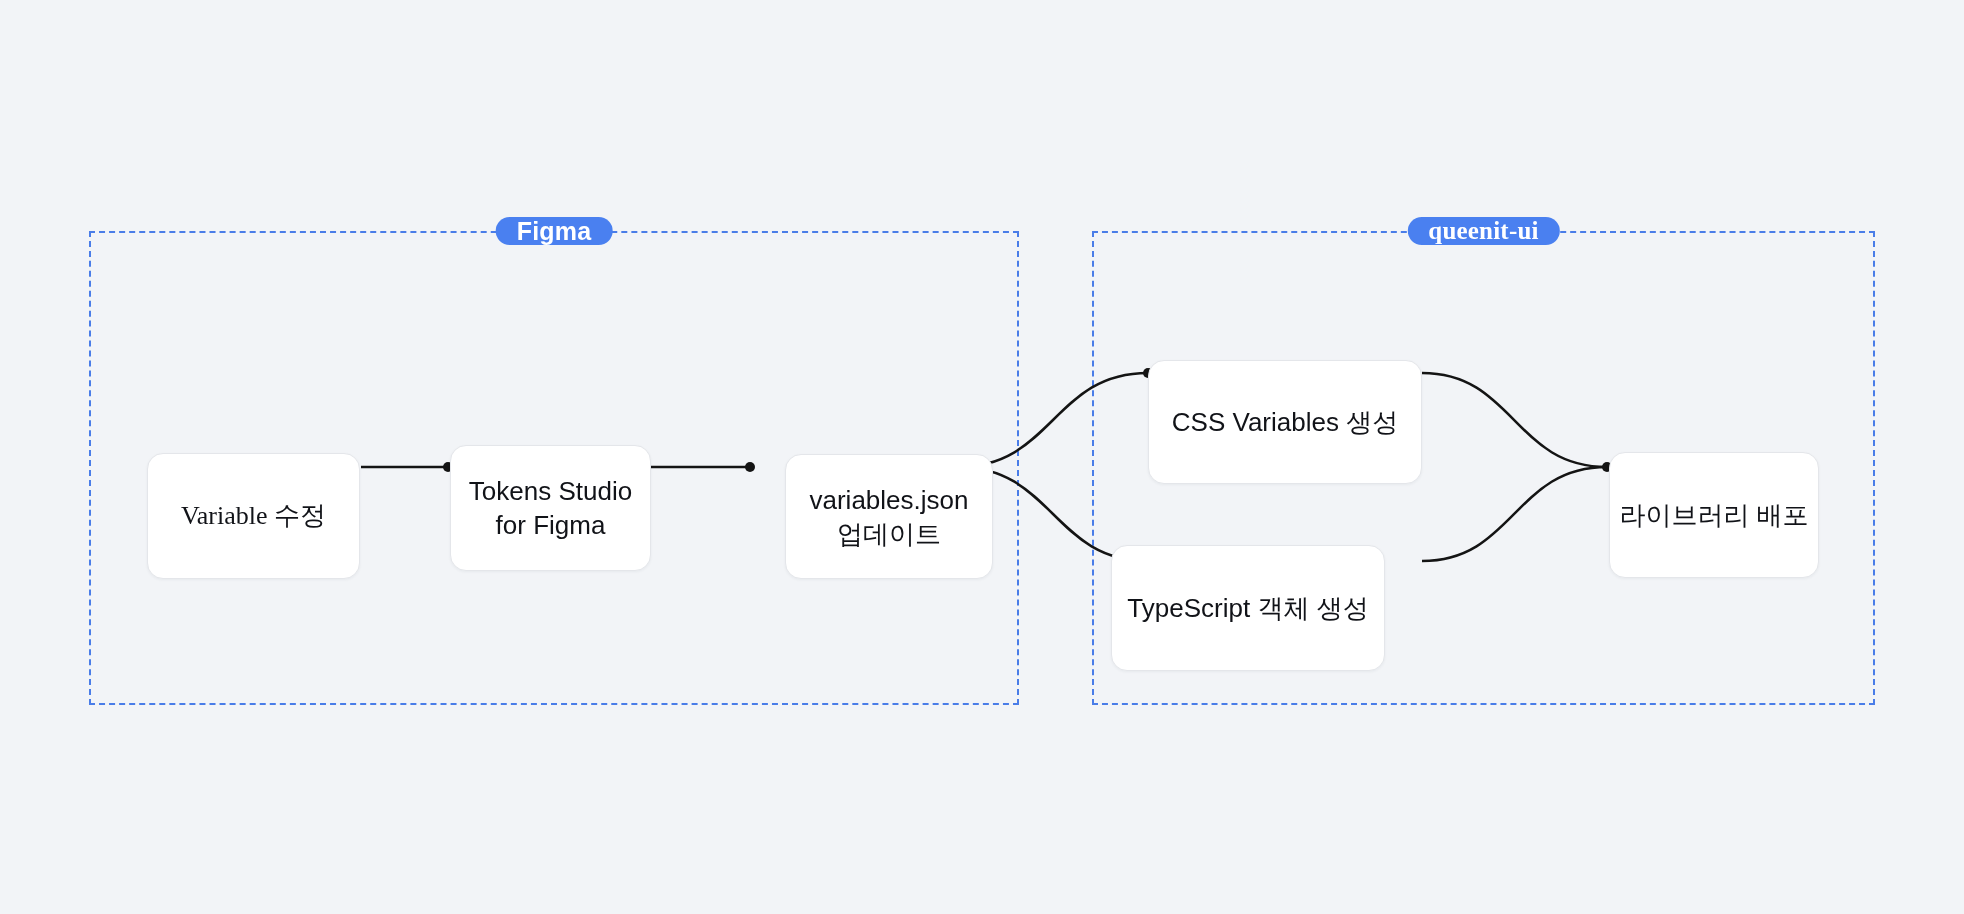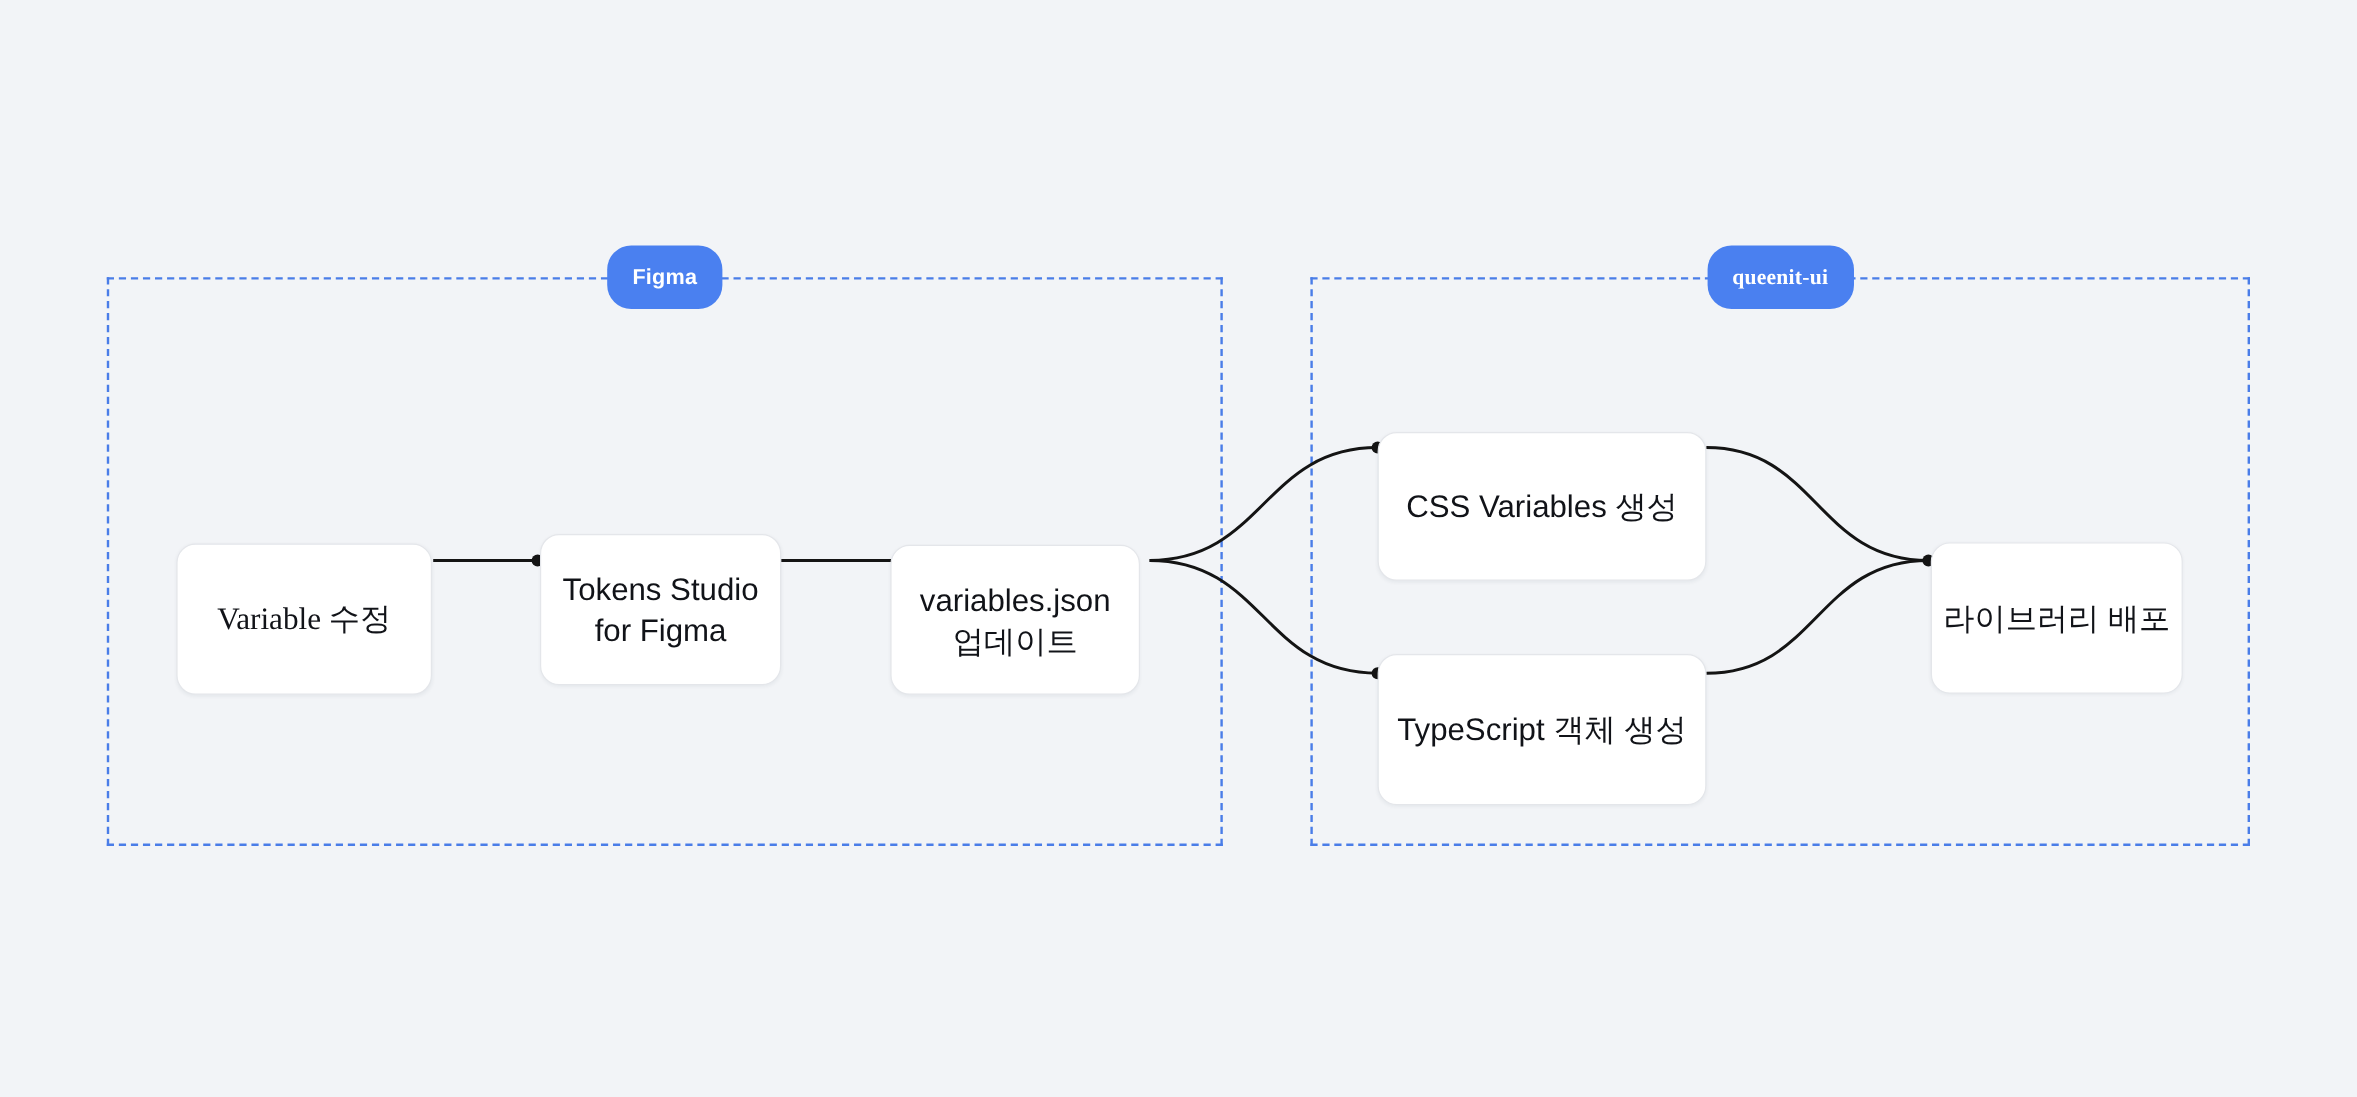--- a/index.html
+++ b/index.html
@@ -28,26 +28,26 @@
     position: absolute;
     border: 2px dashed var(--dash-blue);
     z-index: 1;
   }
   .group-figma   { left: 89px;  top: 231px; width: 930px; height: 474px; }
   .group-queenit { left: 1092px; top: 231px; width: 783px; height: 474px; font-family: Liberation Serif, serif; }
   .group-pill {
     position: absolute;
     top: -2px; left: 50%;
     transform: translate(-50%, -50%);
-    height: 53px;
+    height: 28px;
     padding: 0 21px;
     border-radius: 20px;
     background: var(--accent-blue);
     color: #ffffff;
-    font-size: 18px;
+    font-size: 25px;
     font-weight: 700;
     display: flex;
     align-items: center;
     justify-content: center;
     white-space: nowrap;
     letter-spacing: 0.2px;
   }
   
   svg.edge-layer {
     position: absolute;
@@ -72,23 +72,23 @@
     z-index: 3;
     color: var(--node-text);
     font-size: 26px;
     font-weight: 500;
     line-height: 34px;
     white-space: pre-line;
     margin-top: 48px;
   }
   .node-variable-edit     { left: 147px;  top: 405px; width: 213px; height: 126px; font-family: Liberation Serif, serif; }
   .node-tokens-studio     { left: 450px;  top: 397px; width: 201px; height: 126px; }
-  .node-variables-json    { left: 742px;  top: 406px; width: 208px; height: 125px; }
+  .node-variables-json    { left: 785px;  top: 406px; width: 208px; height: 125px; }
   .node-css-variables     { left: 1148px; top: 312px; width: 274px; height: 124px; }
-  .node-typescript-object { left: 1148px; top: 497px; width: 274px; height: 126px; text-align: right; }
+  .node-typescript-object { left: 1111px; top: 497px; width: 274px; height: 126px; text-align: right; }
   .node-library-deploy    { left: 1609px; top: 404px; width: 210px; height: 126px; }
 </style>
 </head>
 <body style="background: rgb(242, 244, 247);">
 
 <div class="canvas">
 
   <div class="group group-figma">
     <div class="group-pill">Figma</div>
   </div>

